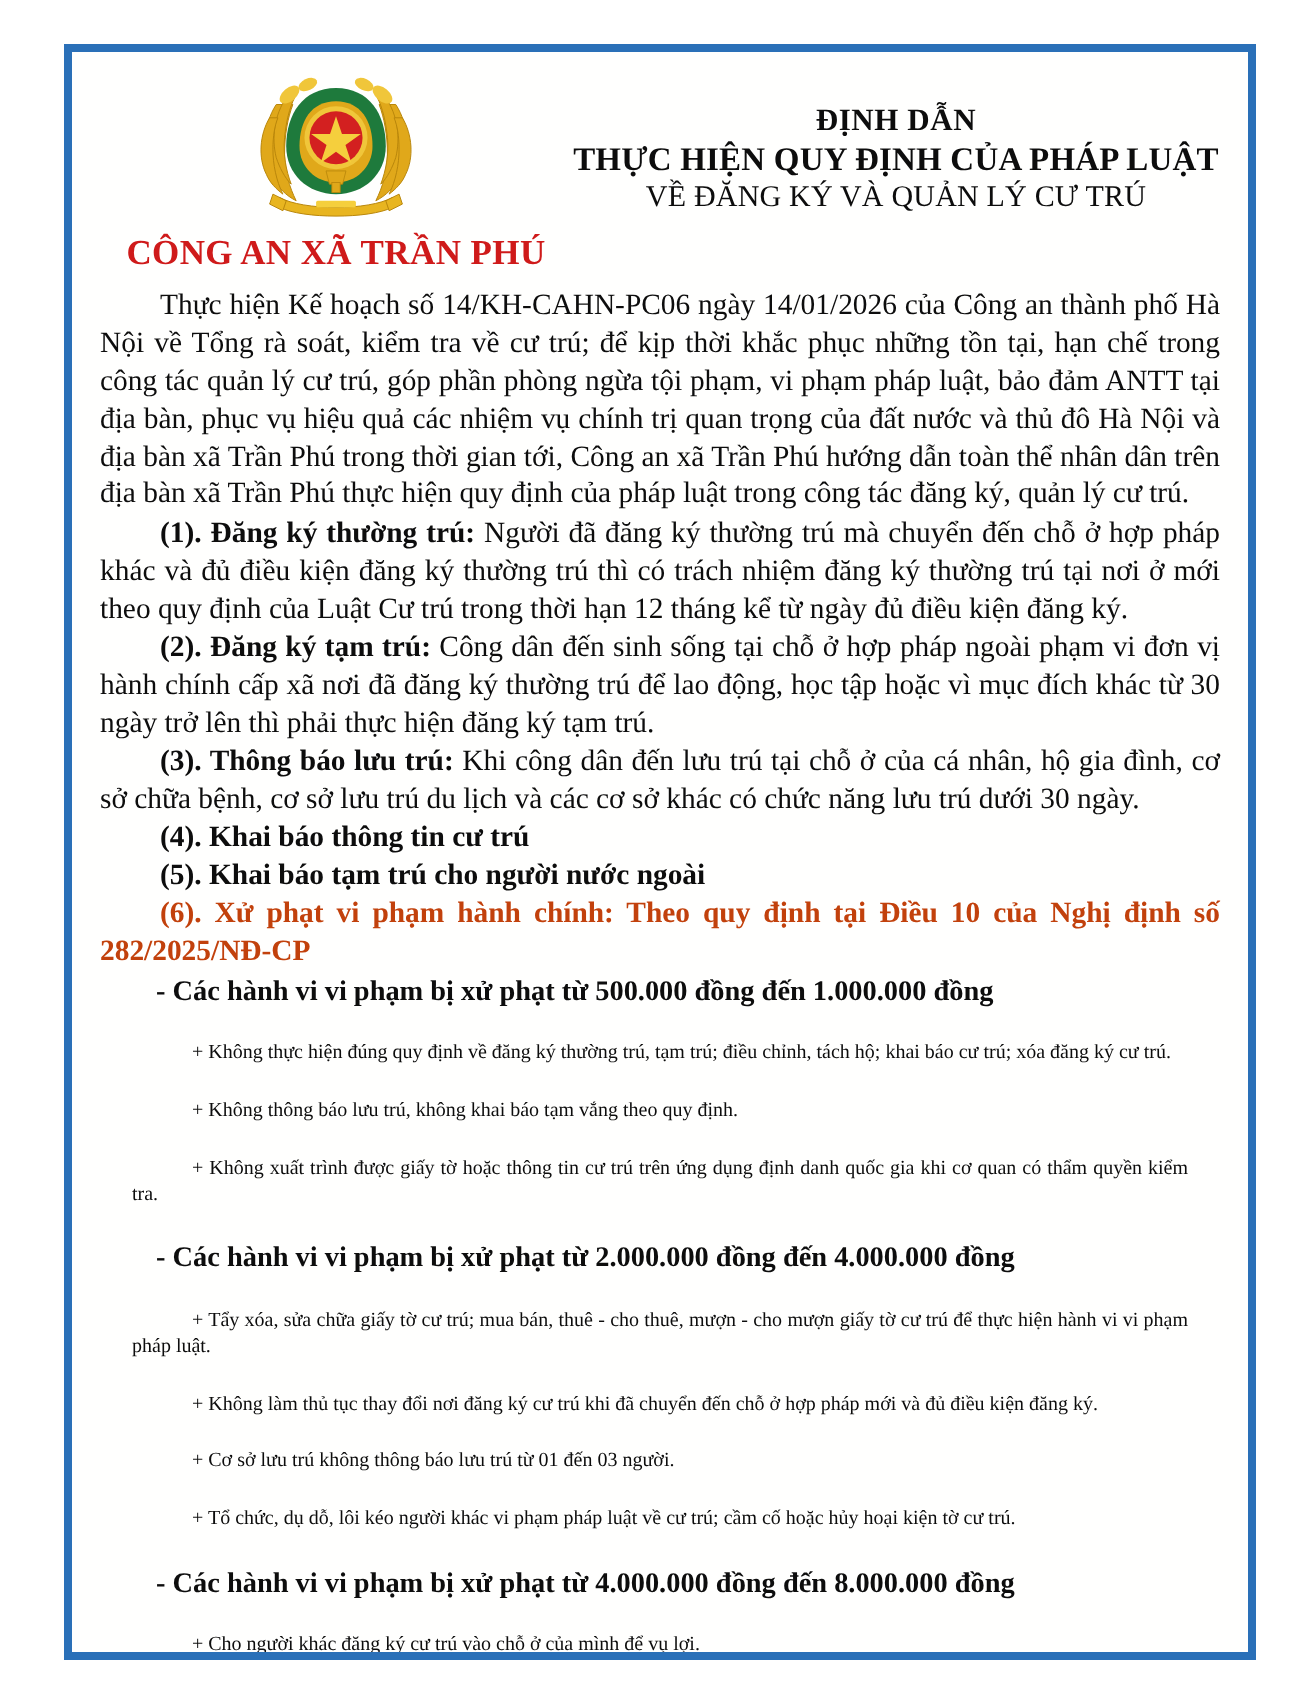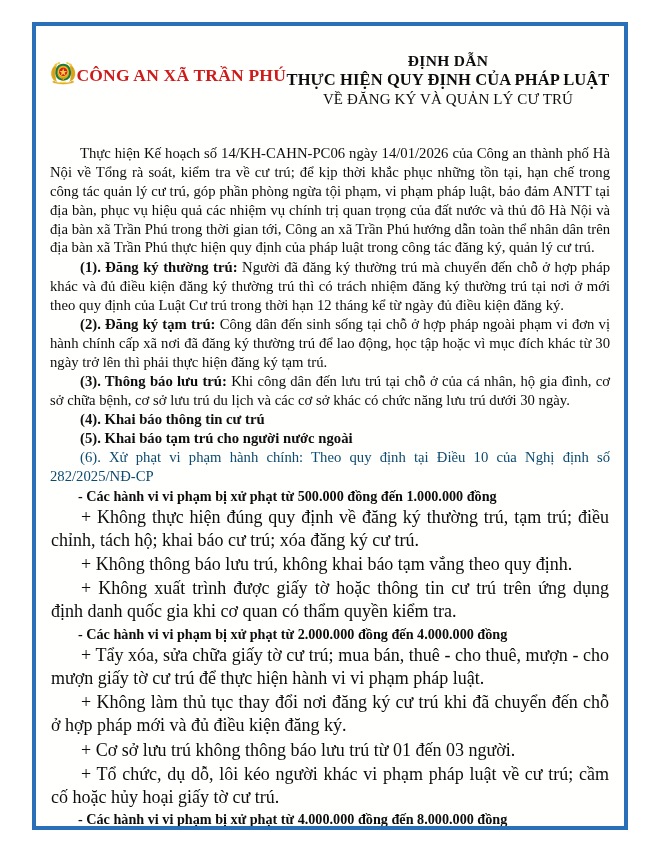--- a/index.html
+++ b/index.html
@@ -47,21 +47,21 @@
   
   .masthead {
     display: flex;
     align-items: flex-start;
     height: 112px;
   }
   .mast-left {
     width: 236px;
     flex: 0 0 236px;
     display: flex;
-    flex-direction: row;
+    flex-direction: column;
     align-items: center;
     padding-top: 2px;
     justify-content: center;
   }
   .emblem {
     width: 84px;
     height: 78px;
     display: block;
   }
   .org-name {
@@ -110,21 +110,21 @@
     font-size: 14.7px;
     line-height: 1.285;
     text-align: justify;
     text-justify: inter-word;
     text-indent: 30px;
     margin: 0 0 0.5px 0;
     hyphens: none;
   }
 
   .para b { font-weight: bold; }
-  .navy { color: #0c4a6e; font-weight: normal; }
+  .navy { color: #c2410c; font-weight: bold; }
 
   
   .item-line {
     font-size: 14.7px;
     line-height: 1.285;
     text-indent: 30px;
     font-weight: bold;
     margin: 0;
   }
 
@@ -132,25 +132,25 @@
   .dash-head {
     font-size: 14.2px;
     line-height: 1.30;
     text-indent: 28px;
     font-weight: bold;
     margin: 0;
   }
 
   
   .plus {
-    font-size: 18px;
+    font-size: 10px;
     line-height: 1.285;
     text-indent: 30px;
     text-align: justify;
-    margin: 1px;
+    margin: 16px;
   }
 </style>
 </head>
 <body>
 
 <div id="page">
   <div id="frame">
     <div id="inner">
 
       <div class="masthead">
@@ -227,20 +227,20 @@
 
       <p class="dash-head">- Các hành vi vi phạm bị xử phạt từ 500.000 đồng đến 1.000.000 đồng</p>
       <p class="plus">+ Không thực hiện đúng quy định về đăng ký thường trú, tạm trú; điều chỉnh, tách hộ; khai báo cư trú; xóa đăng ký cư trú.</p>
       <p class="plus">+ Không thông báo lưu trú, không khai báo tạm vắng theo quy định.</p>
       <p class="plus">+ Không xuất trình được giấy tờ hoặc thông tin cư trú trên ứng dụng định danh quốc gia khi cơ quan có thẩm quyền kiểm tra.</p>
 
       <p class="dash-head">- Các hành vi vi phạm bị xử phạt từ 2.000.000 đồng đến 4.000.000 đồng</p>
       <p class="plus">+ Tẩy xóa, sửa chữa giấy tờ cư trú; mua bán, thuê - cho thuê, mượn - cho mượn giấy tờ cư trú để thực hiện hành vi vi phạm pháp luật.</p>
       <p class="plus">+ Không làm thủ tục thay đổi nơi đăng ký cư trú khi đã chuyển đến chỗ ở hợp pháp mới và đủ điều kiện đăng ký.</p>
       <p class="plus">+ Cơ sở lưu trú không thông báo lưu trú từ 01 đến 03 người.</p>
-      <p class="plus">+ Tổ chức, dụ dỗ, lôi kéo người khác vi phạm pháp luật về cư trú; cầm cố hoặc hủy hoại giấy tờ cư trú.</p>
+      <p class="plus">+ Tổ chức, dụ dỗ, lôi kéo người khác vi phạm pháp luật về cư trú; cầm cố hoặc hủy hoại kiện tờ cư trú.</p>
 
       <p class="dash-head">- Các hành vi vi phạm bị xử phạt từ 4.000.000 đồng đến 8.000.000 đồng</p>
       <p class="plus">+ Cho người khác đăng ký cư trú vào chỗ ở của mình để vụ lợi.</p>
 
     </div>
   </div>
 </div>
 
 </body></html>

